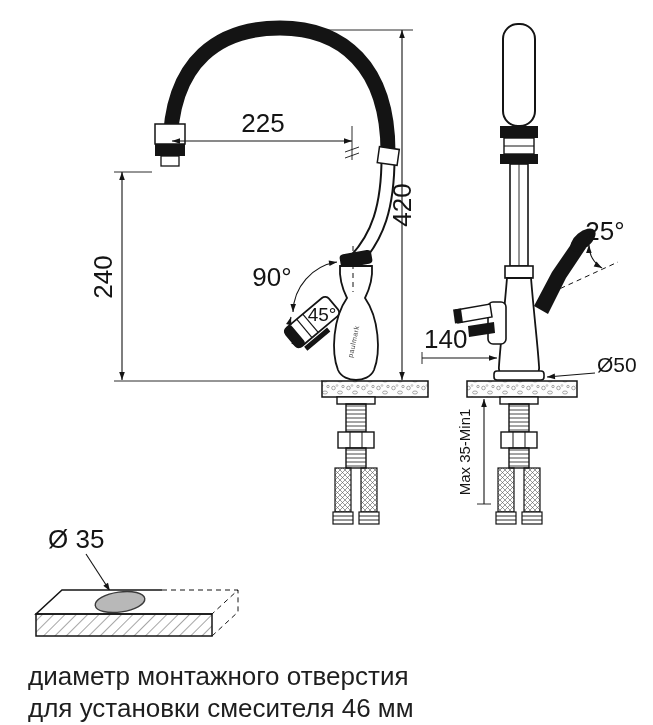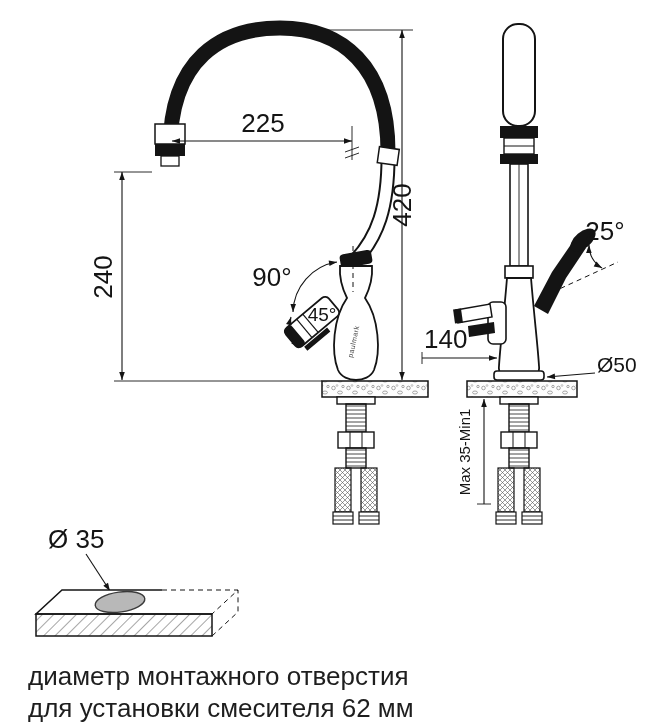--- a/index.html
+++ b/index.html
@@ -182,15 +182,15 @@
 
     <ellipse cx="120" cy="602" rx="25" ry="10" fill="#b8b8b8" stroke="#3a3a3a" stroke-width="1.4" transform="rotate(-8 120 602)"></ellipse>
 
     <rect x="36" y="614" width="176" height="22" fill="url(#hatch)" stroke="#141414" stroke-width="1.5"></rect>
     <polyline points="212,636 238,612 238,590" class="dash"></polyline>
   </g>
 </svg>
 
 <div class="caption">
   <div>диаметр монтажного отверстия</div>
-  <div>для установки смесителя 62 мм</div>
+  <div>для установки смесителя 46 мм</div>
 </div>
 </div>
 
 </body></html>

